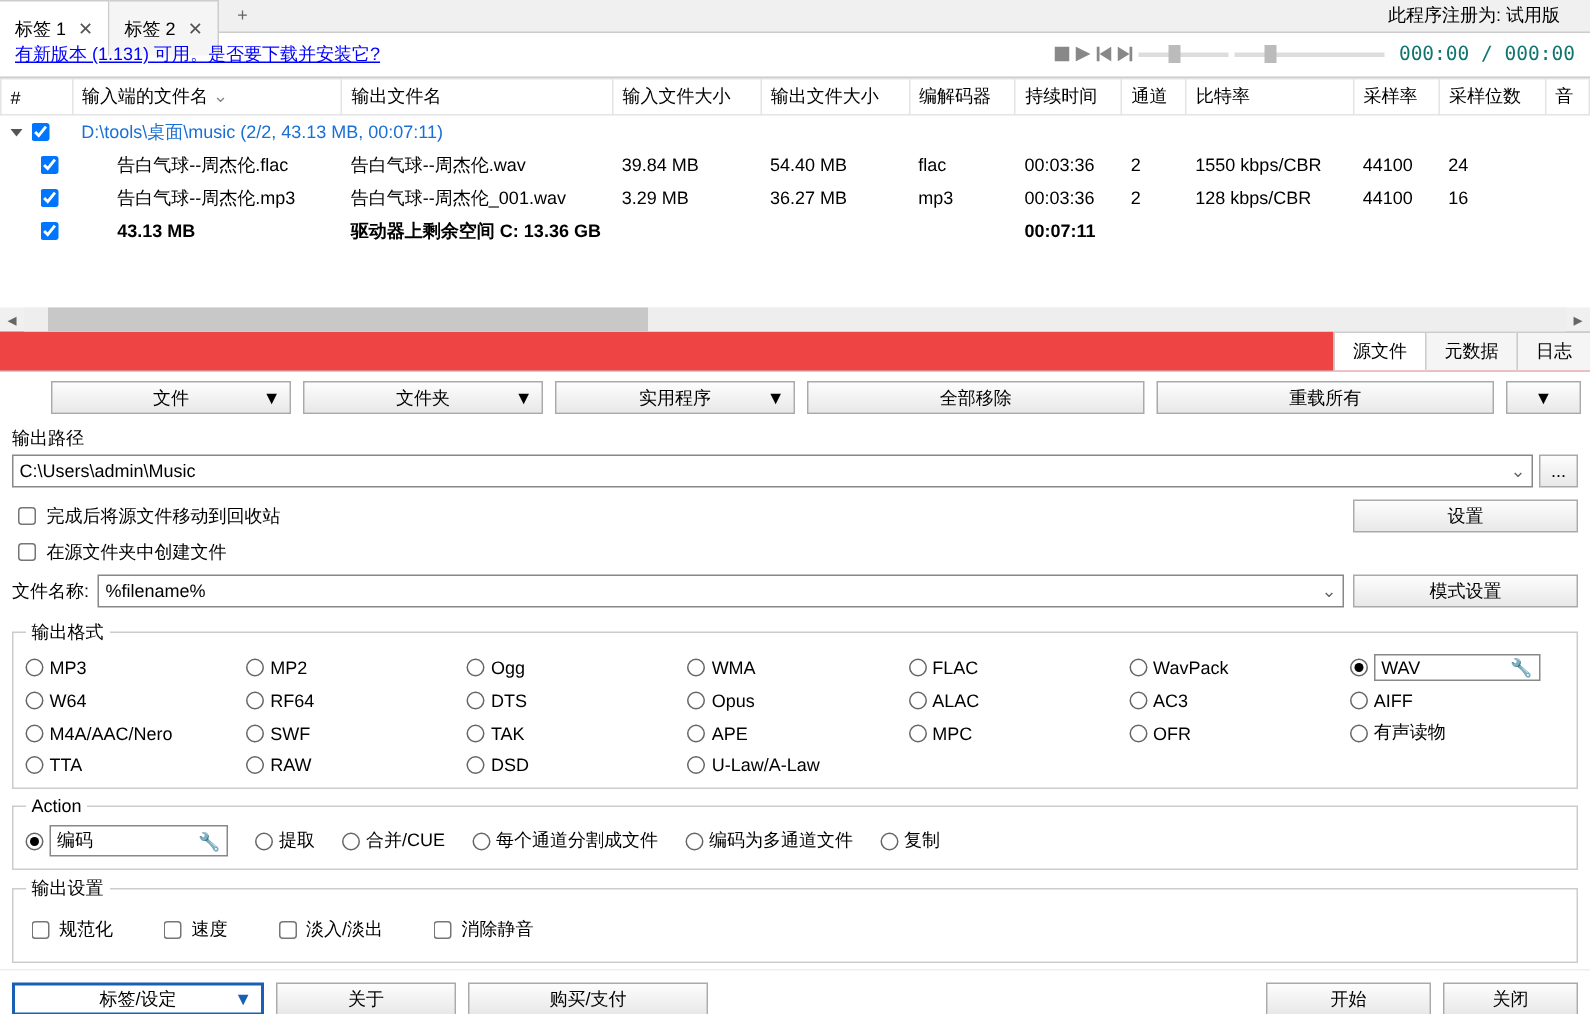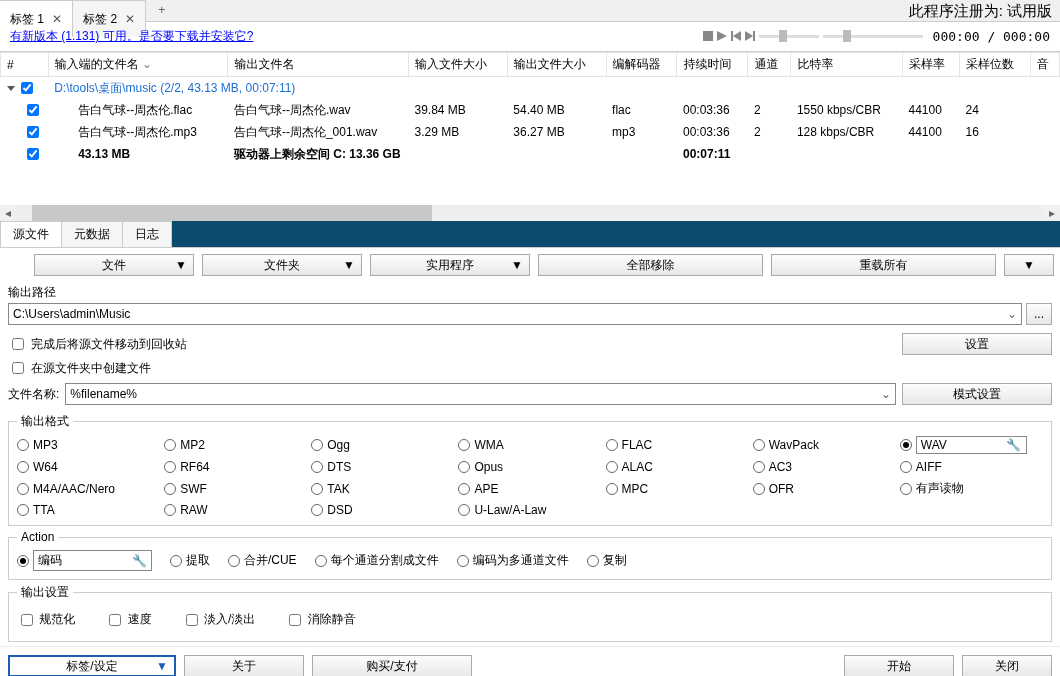--- a/index.html
+++ b/index.html
@@ -2,42 +2,42 @@
 <html><head>
 <meta charset="utf-8">
 <style>
 * { box-sizing: border-box; font-family: "Microsoft YaHei", "Segoe UI", sans-serif; font-size: 12px; }
 body { margin: 0; padding: 0; background: #fff; color: #000; width: 1060px; }
 .tab-bar { display: flex; background: #f0f0f0; border-bottom: 1px solid #ccc; height: 22px; }
 .tab { padding: 18px 10px; border-right: 1px solid #ccc; display: flex; align-items: center; gap: 8px; background: #fff; border-top: 1px solid #ccc; }
 .tab.inactive { background: #f5f5f5; }
 .tab-close { cursor: pointer; color: #555; }
 .tab-add { padding: 3px 12px; cursor: pointer; color: #666; }
-.reg-text { margin-left: auto; margin-right: 4px; padding: 2px 4px; font-size: 15px; }
+.reg-text { margin-left: auto; margin-right: 16px; padding: 2px 4px; font-size: 12px; }
 .top-row { display: flex; align-items: center; padding: 6px 10px; gap: 6px; }
 .update-link { color: #00f; text-decoration: underline; }
 .transport { margin-left: auto; display: flex; align-items: center; gap: 4px; color: #888; }
 .transport svg { fill: #888; }
 .slider { width: 60px; height: 3px; background: #ddd; position: relative; }
 .slider::after { content: ""; position: absolute; width: 8px; height: 12px; background: #bbb; top: -5px; left: 20px; }
 .slider2 { width: 100px; }
-.time-disp { font-family: monospace; color: #000000; font-size: 13px; margin-left: 6px; }
+.time-disp { font-family: monospace; color: #0f766e; font-size: 13px; margin-left: 6px; }
 .table-wrap { border-top: 1px solid #ccc; overflow-x: auto; }
 table.files { border-collapse: collapse; width: 100%; }
 table.files th { text-align: left; font-weight: normal; padding: 3px 6px; border: 1px solid #e4e4e4; background: #fff; white-space: nowrap; }
 table.files td { padding: 2px 6px; white-space: nowrap; }
 .group-row td { color: #1a6fd6; }
 .tri { display: inline-block; width: 0; height: 0; border-left: 4px solid transparent; border-right: 4px solid transparent; border-top: 5px solid #555; margin-right: 2px; vertical-align: middle; }
 .chk { width: 12px; height: 12px; vertical-align: middle; }
 .summary-row td { font-weight: bold; }
 .hscroll { height: 16px; background: #f0f0f0; display: flex; align-items: center; }
 .hscroll .left, .hscroll .right { width: 16px; text-align: center; color: #666; }
 .hscroll .track { flex: 1; background: #eee; height: 16px; position: relative; }
 .hscroll .thumb { position: absolute; left: 16px; width: 400px; height: 16px; background: #c8c8c8; }
-.subtabs { display: flex; border-bottom: 1px solid #ccc; background: #0c4a6e; }
+.subtabs { display: flex; border-bottom: 1px solid #ccc; background: #ef4444; justify-content: flex-end; }
 .subtab { padding: 4px 12px; border: 1px solid #ccc; border-bottom: none; margin-right: -1px; background: #f5f5f5; }
 .subtab.active { background: #fff; }
 .toolbar-row { display: flex; gap: 8px; padding: 6px; align-items: center; margin-left: 28px; }
 .dd-btn { flex: none; width: 160px; height: 22px; background: linear-gradient(#fdfdfd,#e8e8e8); border: 1px solid #aaa; display: flex; align-items: center; justify-content: center; position: relative; }
 .dd-btn .arrow { position: absolute; right: 6px; }
 .plain-btn { height: 22px; background: linear-gradient(#fdfdfd,#e8e8e8); border: 1px solid #aaa; display: flex; align-items: center; justify-content: center; padding: 0 24px; }
 .section-lbl { padding: 2px 8px; font-size: 12px; }
 .path-row { display: flex; gap: 4px; padding: 0 8px 6px; }
 .path-input { flex: 1; border: 1px solid #888; height: 22px; display: flex; align-items: center; padding: 0 4px; font-family: "Segoe UI"; position: relative; }
 .path-input .dd { position: absolute; right: 4px; color: #666; }

